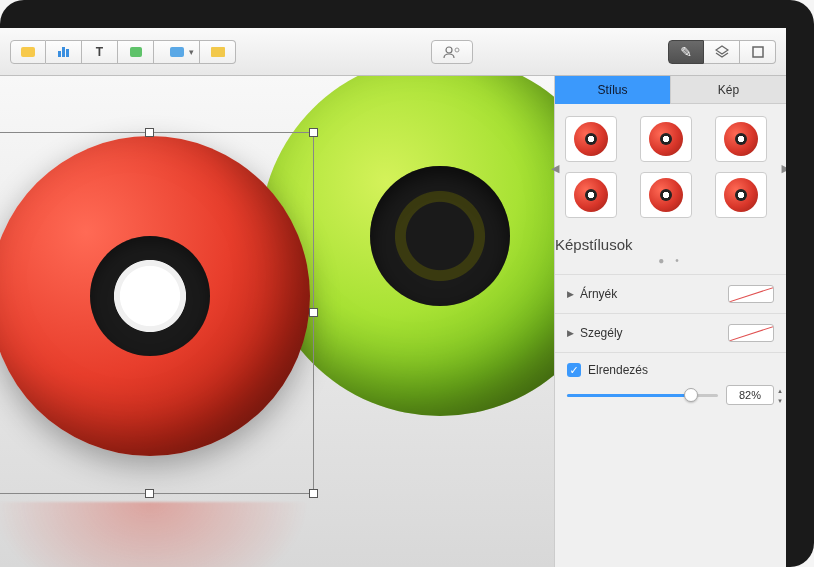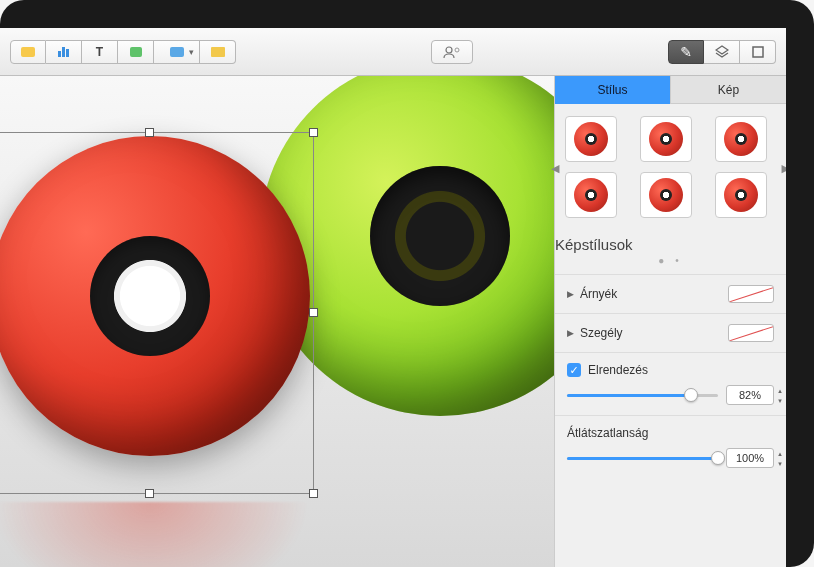--- a/index.html
+++ b/index.html
@@ -230,33 +230,16 @@
           <div class="value-box">
             <span>82%</span>
             <div class="stepper">
                 <span>▴</span>
                 <span>▾</span>
               </div>
           </div>
         </div>
       </div>
 
-      <div class="section">
-        <div class="section-label">Átlátszatlanság</div>
-        <div class="slider-row">
-          <div class="slider">
-            <div class="track"></div>
-            <div class="track-fill" style="width:100%"></div>
-            <div class="thumb" style="left:calc(100% - 7px)"></div>
-          </div>
-          <div class="value-box">
-            <span>100%</span>
-            <div class="stepper">
-                <span>▴</span>
-                <span>▾</span>
-              </div>
-          </div>
-        </div>
-      </div>
 
     </div>
   </div>
 </div>
 
 </body></html>

